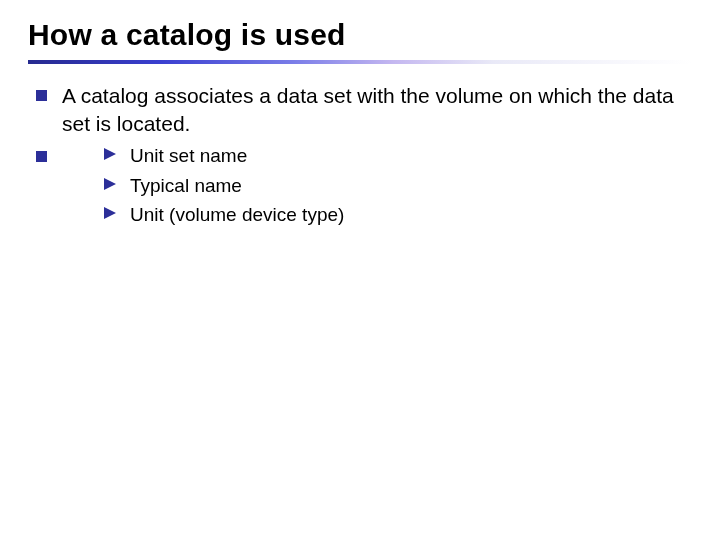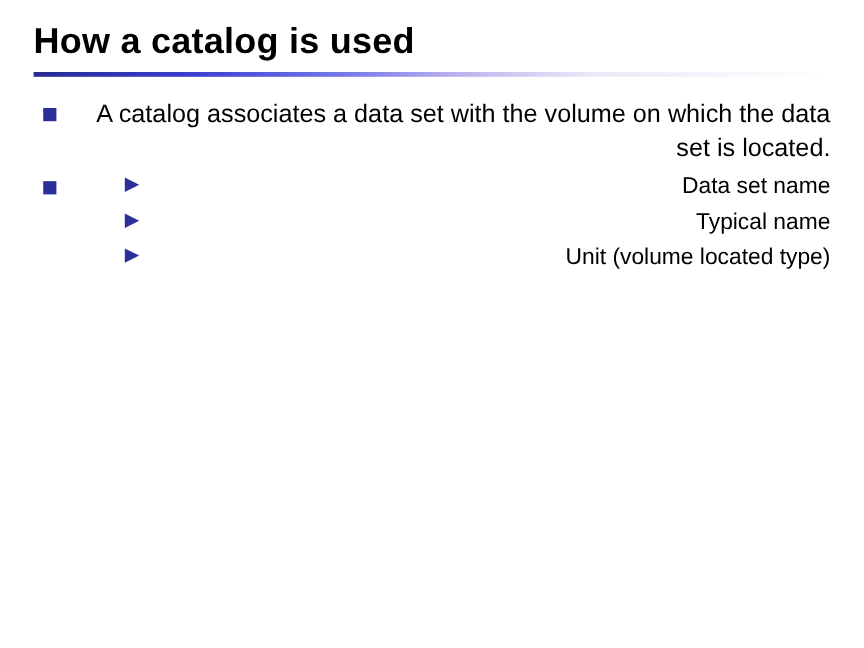--- a/index.html
+++ b/index.html
@@ -41,21 +41,20 @@
   }
   .lvl1 {
     list-style: none;
     padding: 0;
     margin: 0;
   }
   .lvl1 > li {
     position: relative;
     padding-left: 34px;
     margin: 0 0 6px 0;
-    text-align: right;
   }
   .sq {
     position: absolute;
     left: 8px;
     top: 8px;
     width: 11px;
     height: 11px;
     background: #2c2f99;
   }
   .lvl2 {
@@ -94,29 +93,29 @@
         <span class="sq"></span>
         <span>A catalog associates a data set with the volume on which the data set is located.</span>
       </li>
 
       <li>
         <span class="sq"></span>
 
         <ul class="lvl2">
           <li>
             <span class="tri"></span>
-            <span>Data set name</span>
+            <span>Unit set name</span>
           </li>
           <li>
             <span class="tri"></span>
             <span>Typical name</span>
           </li>
           <li>
             <span class="tri"></span>
-            <span>Unit (volume located type)</span>
+            <span>Unit (volume device type)</span>
           </li>
         </ul>
       </li>
 
 
     </ul>
   </div>
 </div>
 
 </body></html>

